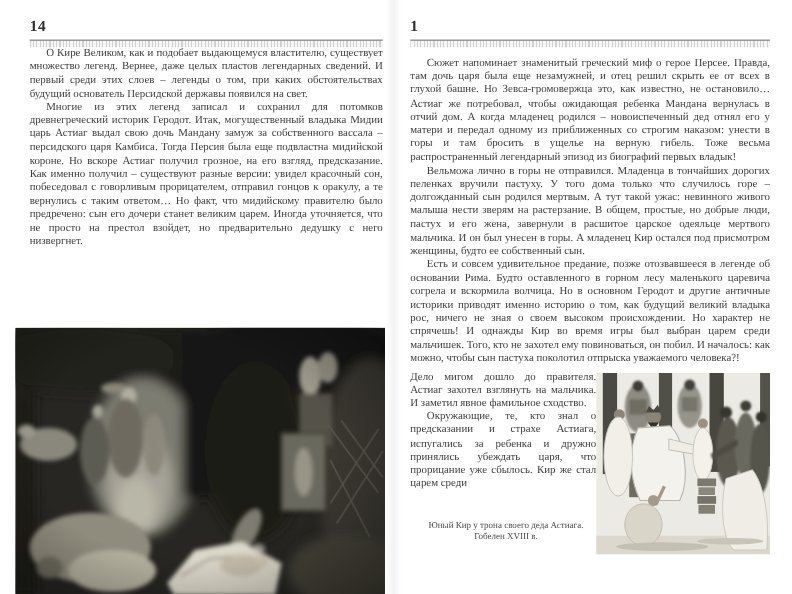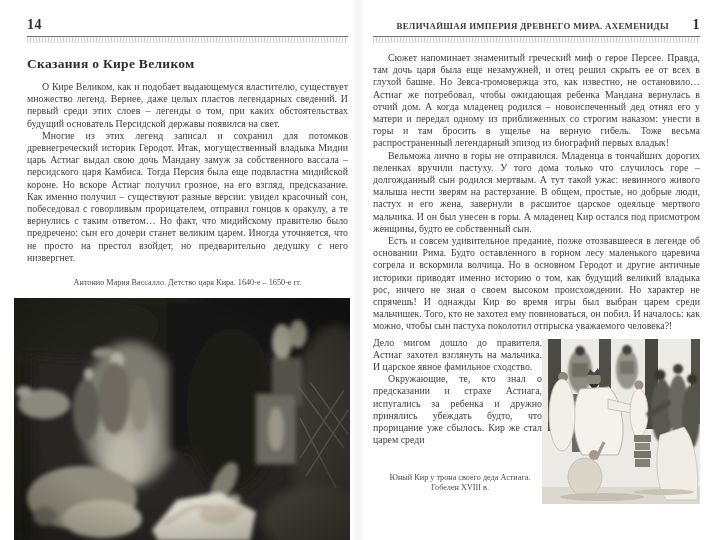--- a/index.html
+++ b/index.html
@@ -48,26 +48,24 @@
 
 <div>
 
   <section class="page page-left">
     <div class="page-inner-left">
       <div class="pagehead">
         <span class="pagenum">14</span>
       </div>
       <div class="ornament"></div>
 
-      <h1 class="section-title">Сказания о Кире Великом</h1>
 
       <p class="body">О Кире Великом, как и подобает выдающемуся властителю, существует множество легенд. Вернее, даже целых пластов легендарных сведений. И первый среди этих слоев – легенды о том, при каких обстоятельствах будущий основатель Персидской державы появился на свет.</p>
       <p class="body">Многие из этих легенд записал и сохранил для потомков древнегреческий историк Геродот. Итак, могущественный владыка Мидии царь Астиаг выдал свою дочь Мандану замуж за собственного вассала – персидского царя Камбиса. Тогда Персия была еще подвластна мидийской короне. Но вскоре Астиаг получил грозное, на его взгляд, предсказание. Как именно получил – существуют разные версии: увидел красочный сон, побеседовал с говорливым прорицателем, отправил гонцов к оракулу, а те вернулись с таким ответом… Но факт, что мидийскому правителю было предречено: сын его дочери станет великим царем. Иногда уточняется, что не просто на престол взойдет, но предварительно дедушку с него низвергнет.</p>
 
-      <div class="caption caption-left">Антонио Мария Вассалло. Детство царя Кира. 1640-е – 1650-е гг.</div>
     </div>
 
     <div class="painting">
       <svg width="336" height="243" viewBox="0 0 336 243">
         <defs>
           <filter id="b5" x="-40%" y="-40%" width="180%" height="180%">
               <feGaussianBlur stdDeviation="5"></feGaussianBlur>
             </filter>
           <filter id="b2" x="-40%" y="-40%" width="180%" height="180%">
               <feGaussianBlur stdDeviation="2"></feGaussianBlur>
@@ -135,34 +133,33 @@
         <rect width="336" height="243" fill="url(#vg)"></rect>
       </svg>
     </div>
   </section>
 
   <div class="gutter"></div>
 
   <section class="page page-right">
     <div class="page-inner-right">
       <div class="pagehead">
-        <span class="running">ВЕЛИЧАЙШАЯ ИМПЕРИЯ ДРЕВНЕГО МИРА. АХЕМЕНИДЫ</span>
         <span class="pagenum">1</span>
       </div>
       <div class="ornament"></div>
       <div class="spacer-right-top"></div>
 
       <p class="body">Сюжет напоминает знаменитый греческий миф о герое Персее. Правда, там дочь царя была еще незамужней, и отец решил скрыть ее от всех в глухой башне. Но Зевса-громовержца это, как известно, не остановило… Астиаг же потребовал, чтобы ожидающая ребенка Мандана вернулась в отчий дом. А когда младенец родился – новоиспеченный дед отнял его у матери и передал одному из приближенных со строгим наказом: унести в горы и там бросить в ущелье на верную гибель. Тоже весьма распространенный легендарный эпизод из биографий первых владык!</p>
       <p class="body">Вельможа лично в горы не отправился. Младенца в тончайших дорогих пеленках вручили пастуху. У того дома только что случилось горе – долгожданный сын родился мертвым. А тут такой ужас: невинного живого малыша нести зверям на растерзание. В общем, простые, но добрые люди, пастух и его жена, завернули в расшитое царское одеяльце мертвого мальчика. И он был унесен в горы. А младенец Кир остался под присмотром женщины, будто ее собственный сын.</p>
       <p class="body">Есть и совсем удивительное предание, позже отозвавшееся в легенде об основании Рима. Будто оставленного в горном лесу маленького царевича согрела и вскормила волчица. Но в основном Геродот и другие античные историки приводят именно историю о том, как будущий великий владыка рос, ничего не зная о своем высоком происхождении. Но характер не спрячешь! И однажды Кир во время игры был выбран царем среди мальчишек. Того, кто не захотел ему повиноваться, он побил. И началось: как можно, чтобы сын пастуха поколотил отпрыска уважаемого человека?!</p>
 
       <div class="bottomrow">
         <div class="wrapcol">
-          <p class="body noindent">Дело мигом дошло до правителя. Астиаг захотел взглянуть на мальчика. И царское явное фамильное сходство.</p>
-          <p class="body">Окружающие, те, кто знал о предсказании и страхе Астиага, испугались за ребенка и дружно принялись убеждать будто, что прорицание уже сбылось. Кир же стал царем среди</p>
+          <p class="body noindent">Дело мигом дошло до правителя. Астиаг захотел взглянуть на мальчика. И заметил явное фамильное сходство.</p>
+          <p class="body">Окружающие, те, кто знал о предсказании и страхе Астиага, испугались за ребенка и дружно принялись убеждать царя, что прорицание уже сбылось. Кир же стал царем среди</p>
           <div class="caption caption-right">Юный Кир у трона своего деда Астиага. Гобелен XVIII в.</div>
         </div>
 
         <div class="figcol">
           <svg width="158" height="165" viewBox="0 0 158 165">
             <defs>
               <filter id="tb" x="-40%" y="-40%" width="180%" height="180%">
                   <feGaussianBlur stdDeviation="1.2"></feGaussianBlur>
                 </filter>
             </defs>

